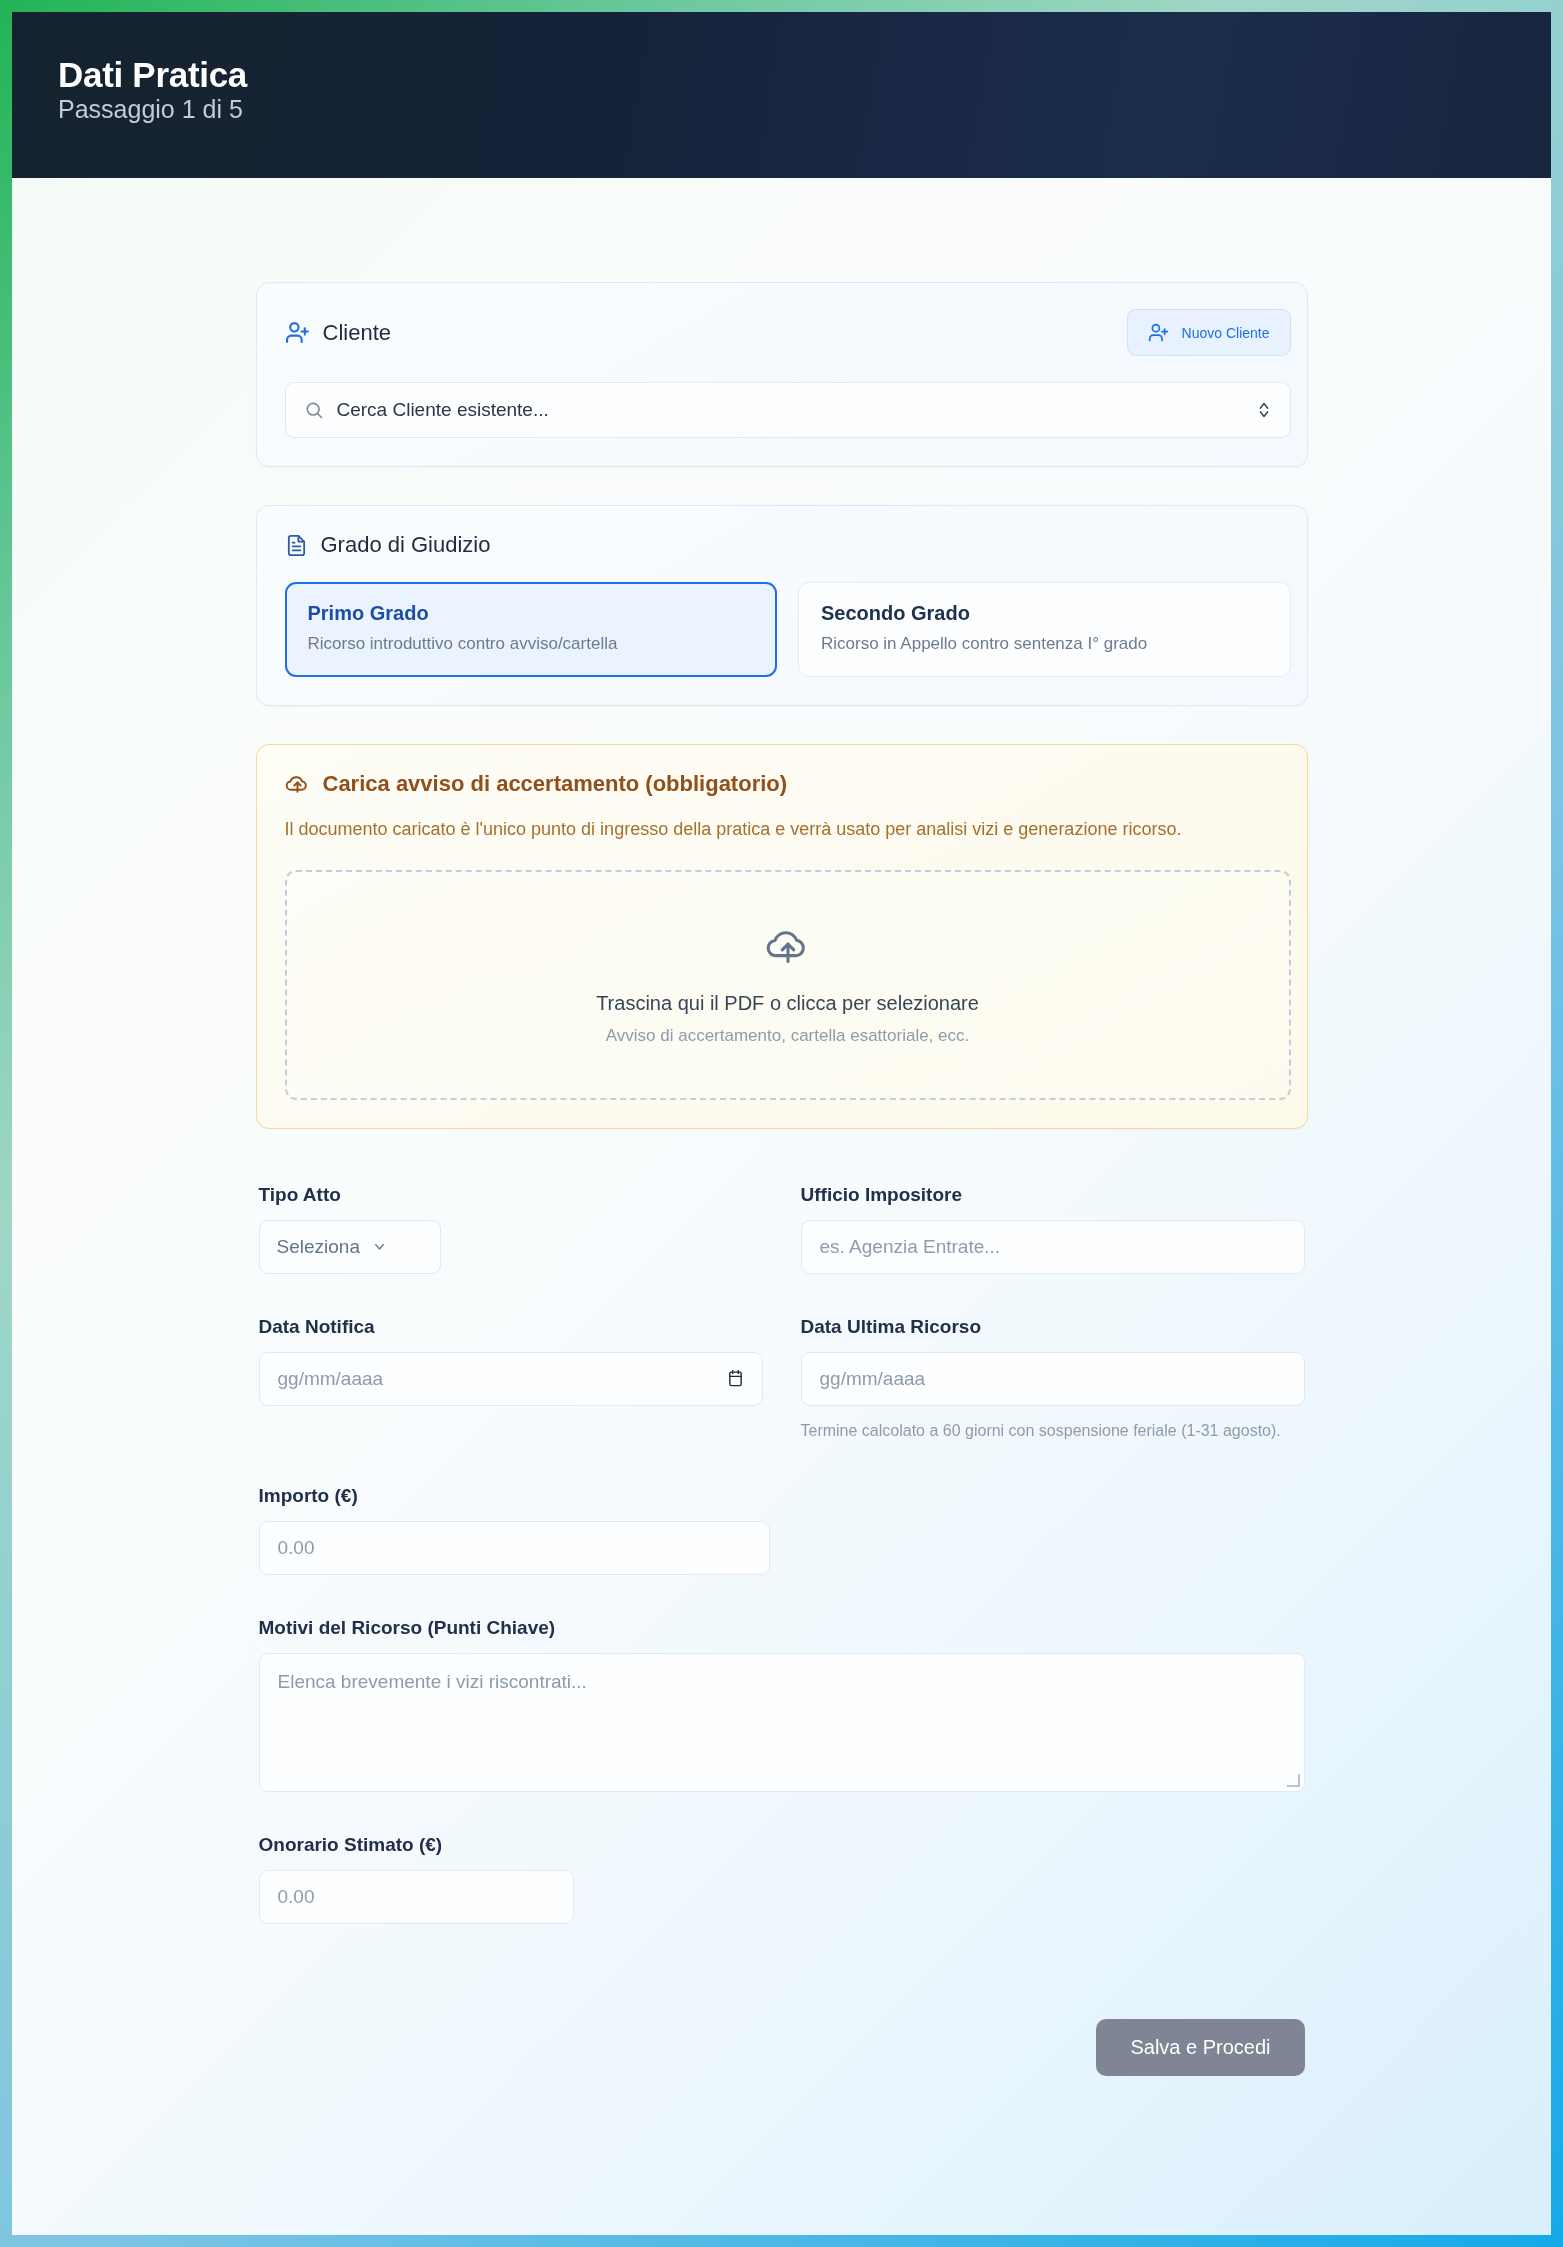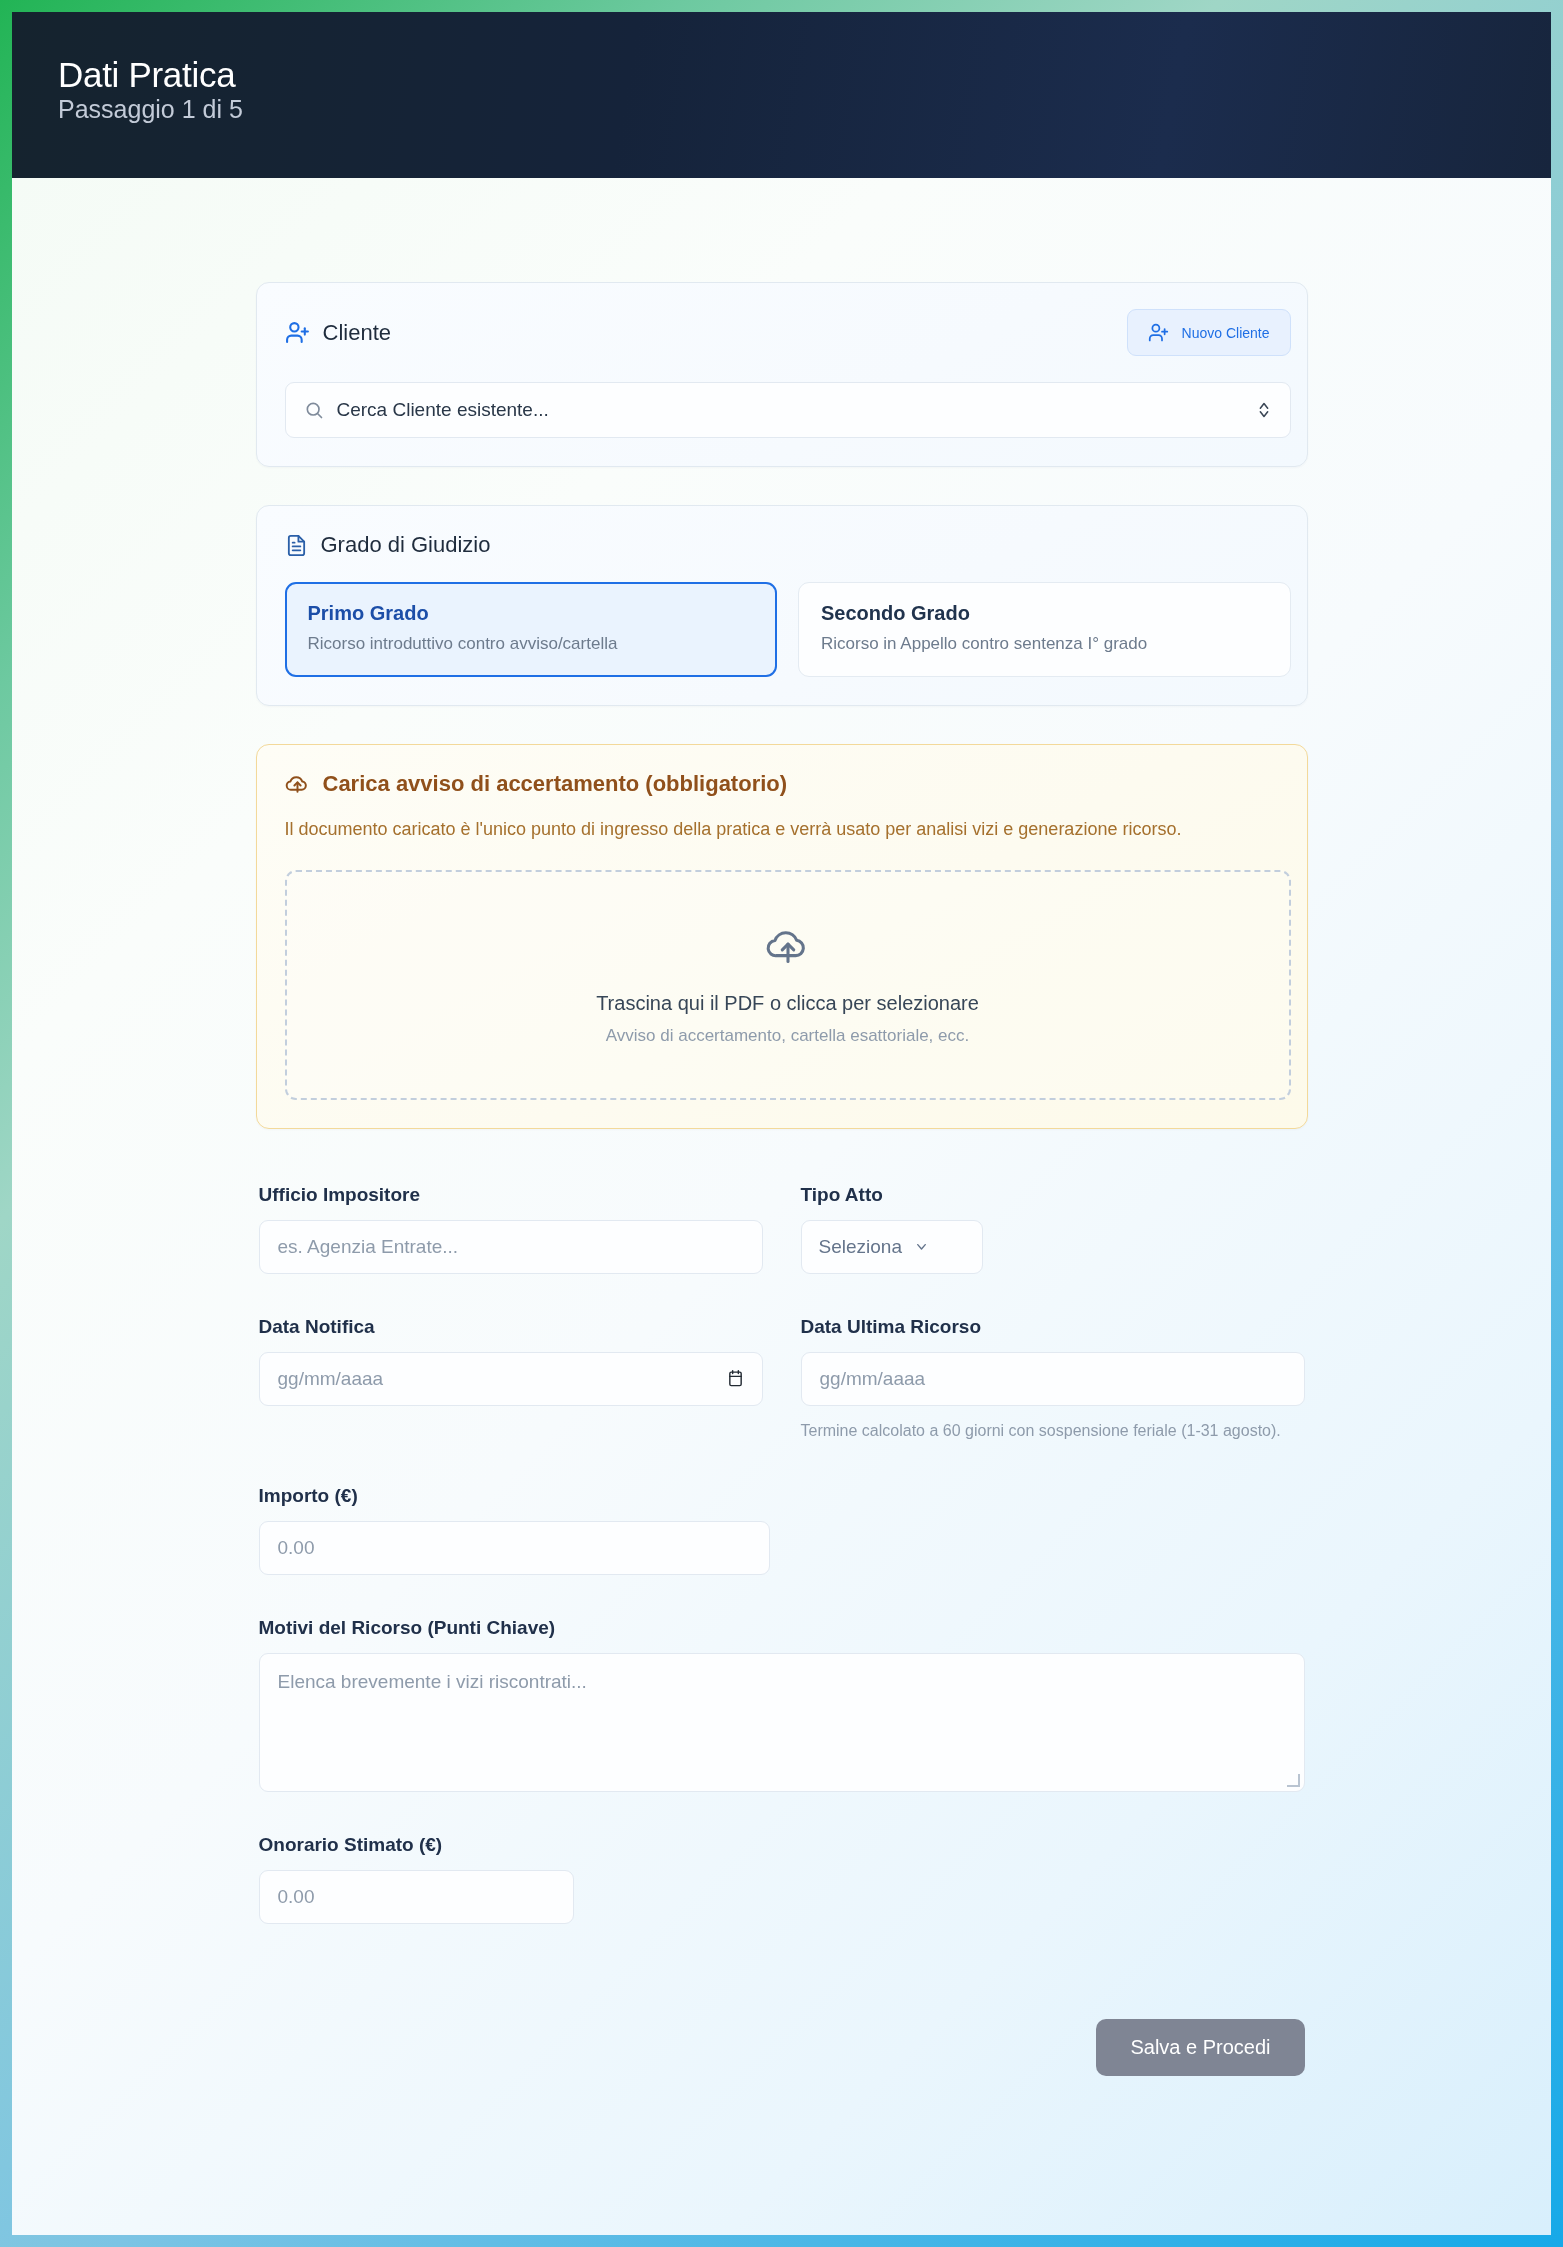--- a/index.html
+++ b/index.html
@@ -26,21 +26,21 @@
 
   
   .app-header {
     height: 166px;
     background: linear-gradient(100deg, #15232e 0%, #15233a 40%, #1b2c4d 75%, #17253d 100%);
     padding: 44px 46px 0 46px;
   }
   .app-title {
     color: #ffffff;
     font-size: 35px;
-    font-weight: normal;
+    font-weight: bold;
     letter-spacing: -0.3px;
     line-height: 1.1;
   }
   .app-subtitle {
     color: #c3cbd8;
     font-size: 25px;
   }
 
   
   .content {
@@ -394,35 +394,35 @@
           </span>
           <div class="dz-main">Trascina qui il PDF o clicca per selezionare</div>
           <div class="dz-sub">Avviso di accertamento, cartella esattoriale, ecc.</div>
         </div>
       </div>
 
       <div class="form">
 
         <div class="grid2">
           <div class="field">
-            <label class="label">Ufficio Impositore</label>
-            <div class="input">
-              <span>es. Agenzia Entrate...</span>
-            </div>
-          </div>
-
-          <div class="field">
             <label class="label">Tipo Atto</label>
             <div class="select">
               <span>Seleziona</span>
               <span>
                 <svg width="15" height="15" viewBox="0 0 24 24" fill="none" stroke="#64748b" stroke-width="2.2" stroke-linecap="round" stroke-linejoin="round">
                   <polyline points="6 9 12 16 18 9"></polyline>
                 </svg>
               </span>
+            </div>
+          </div>
+
+          <div class="field">
+            <label class="label">Ufficio Impositore</label>
+            <div class="input">
+              <span>es. Agenzia Entrate...</span>
             </div>
           </div>
         </div>
 
         <div class="row-gap"></div>
 
         <div class="grid2">
           <div class="field">
             <label class="label">Data Notifica</label>
             <div class="input with-icon">

